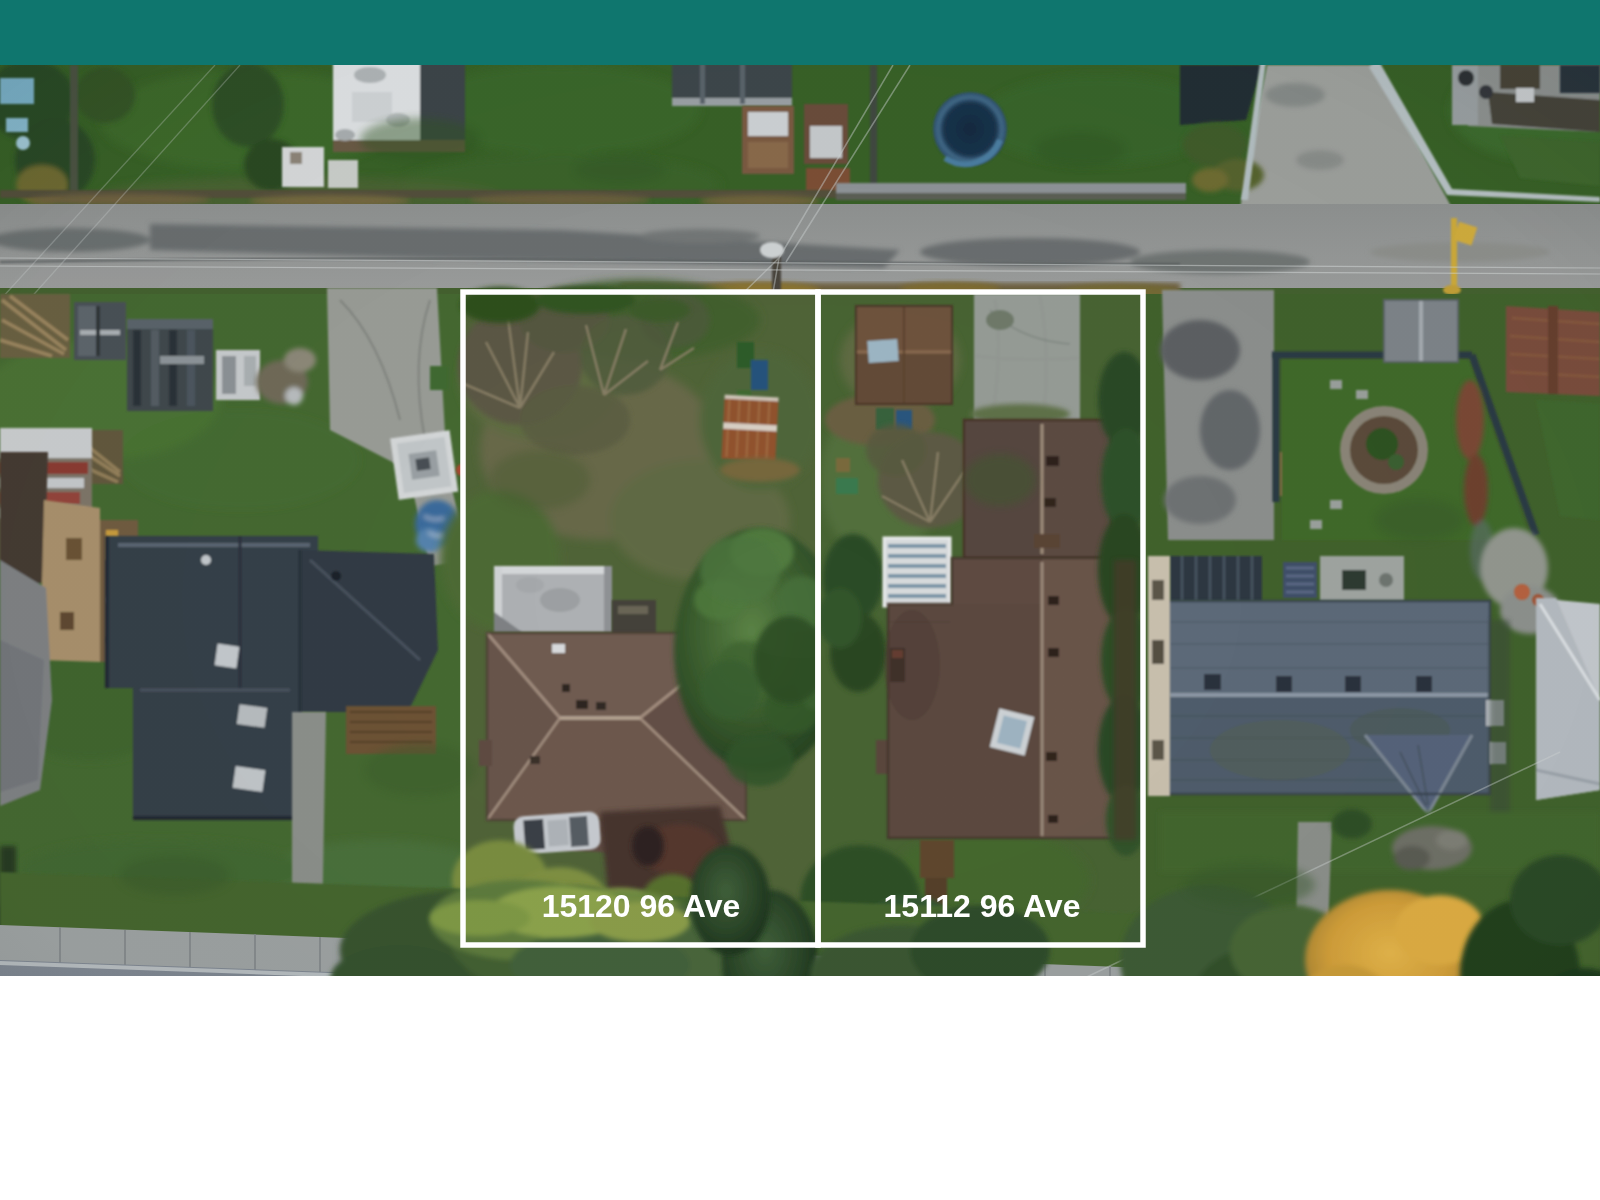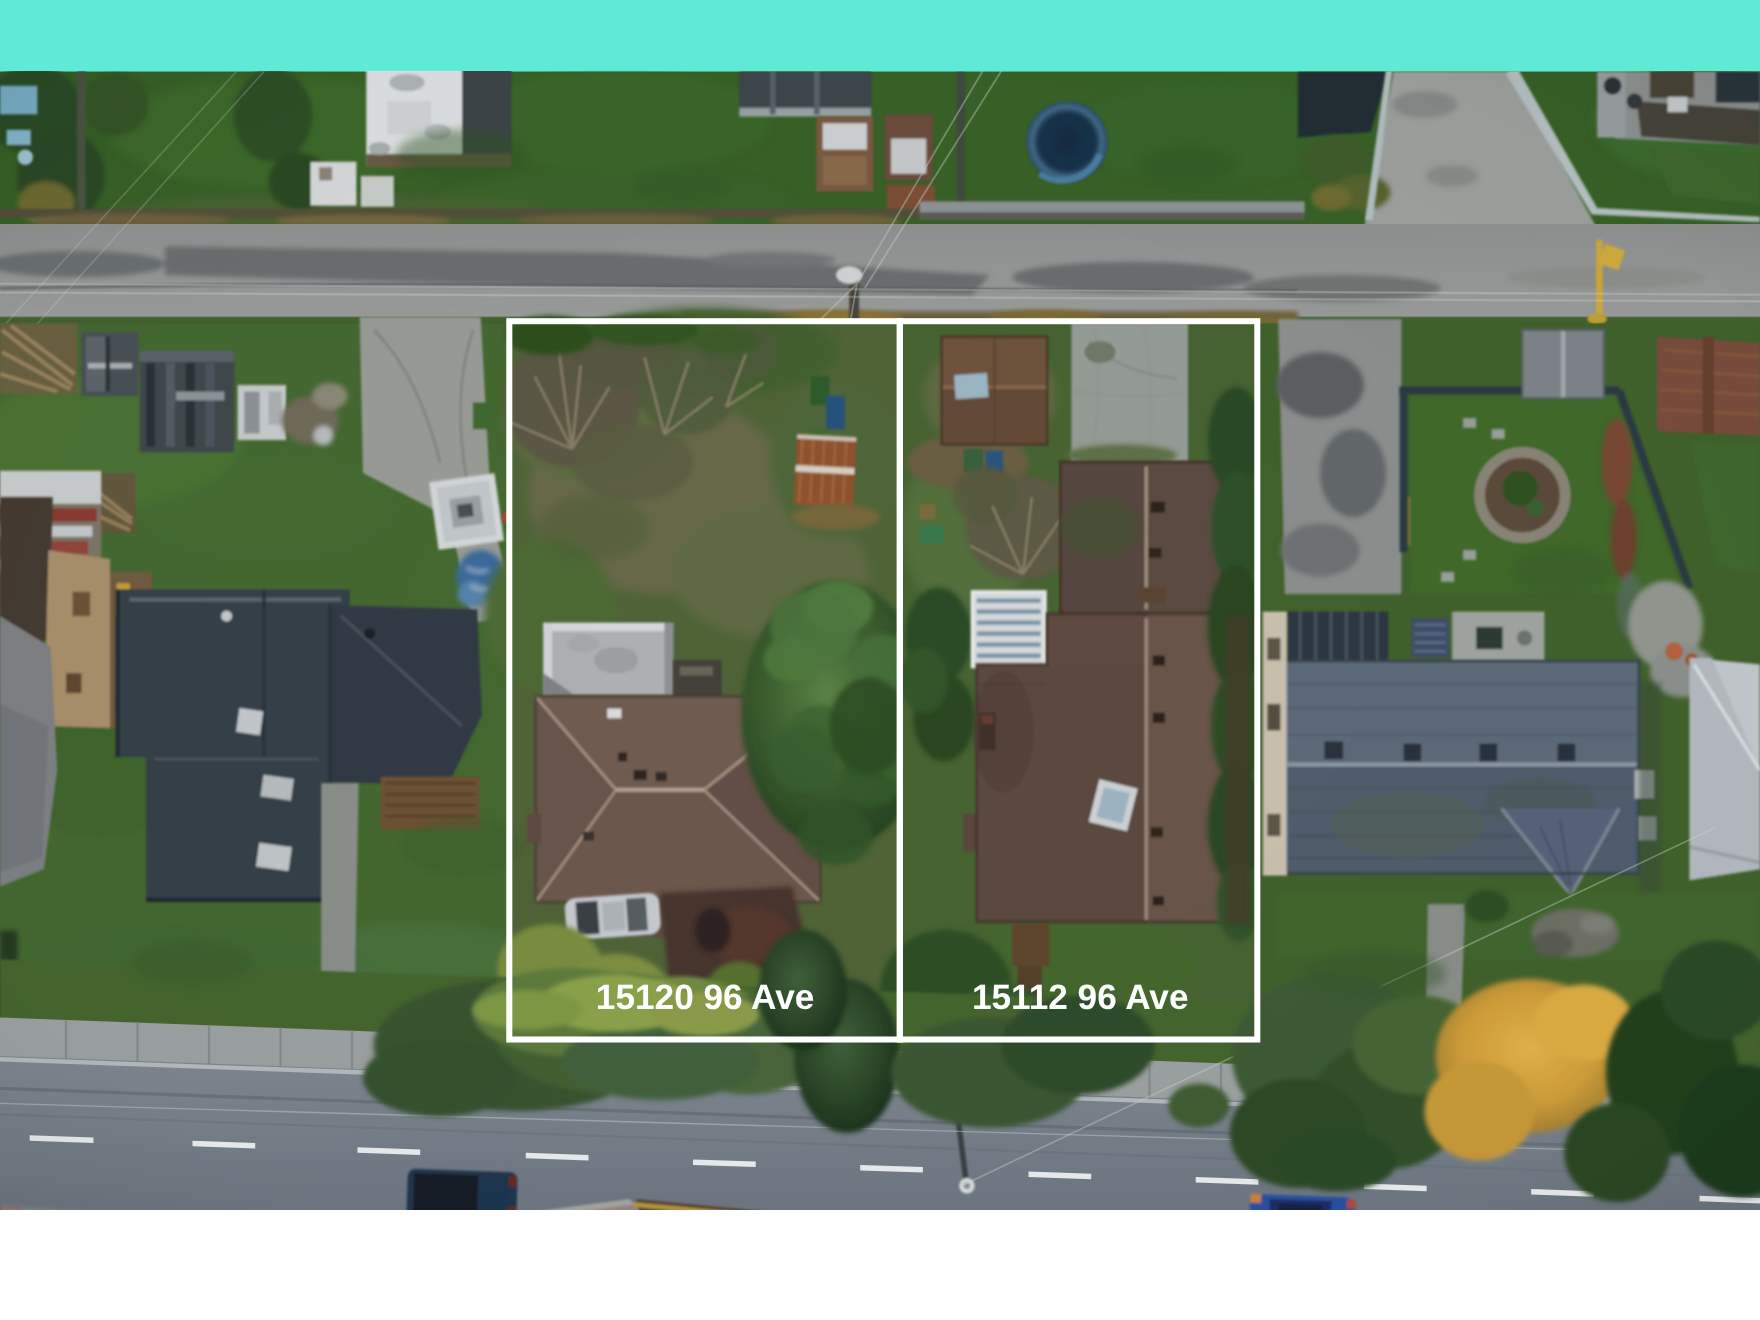--- a/index.html
+++ b/index.html
@@ -1,16 +1,16 @@
 <!DOCTYPE html>
 <html><head>
 <meta charset="utf-8">
 <style>
   html,body{margin:0;padding:0;background:#ffffff;}
-  #stage{position:relative;width:1600px;height:1100px;background:#5eead4;overflow:hidden;
+  #stage{position:relative;width:1600px;height:976px;background:#0f766e;overflow:hidden;
          font-family:"Liberation Sans", sans-serif;}
   svg{position:absolute;left:0;top:0;}
 </style>
 </head>
 <body>
 <div id="stage">
 <svg width="1600" height="1200" viewBox="0 0 1600 1200">
 <defs>
   <clipPath id="photoclip">
           <rect x="0" y="65" width="1600" height="1068"></rect>

